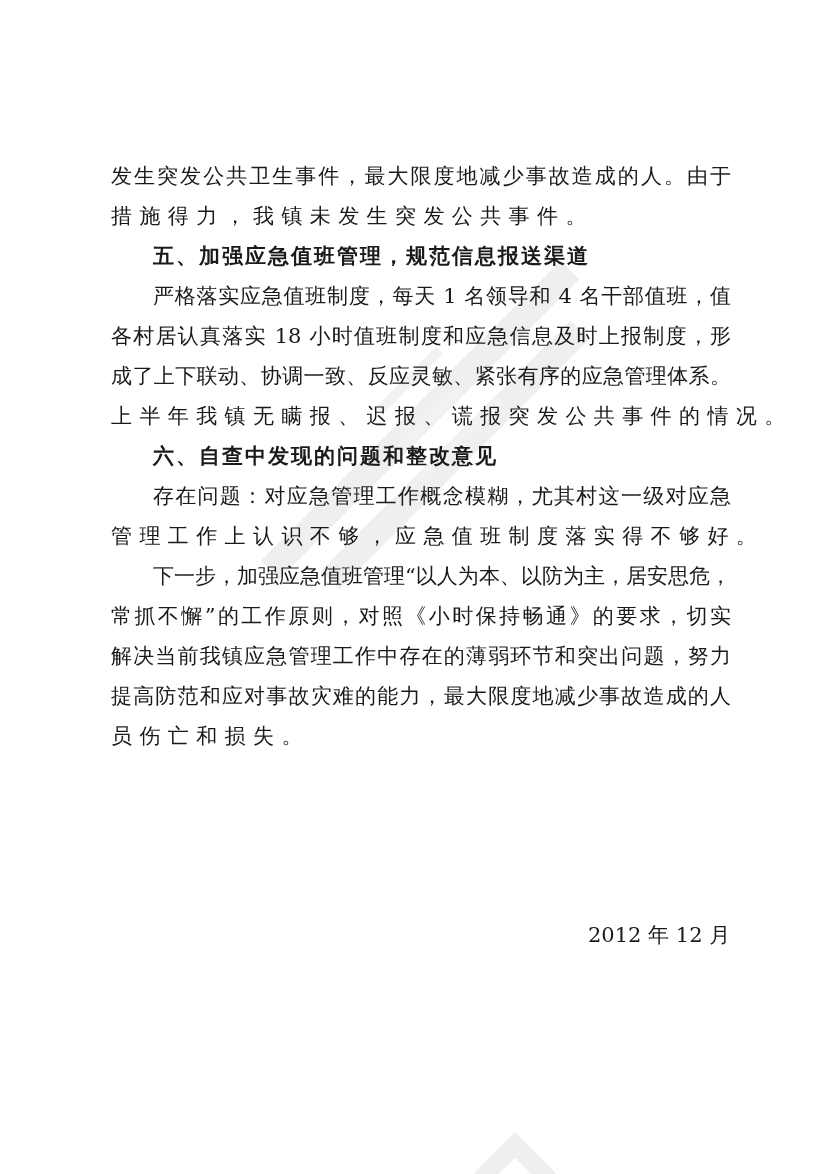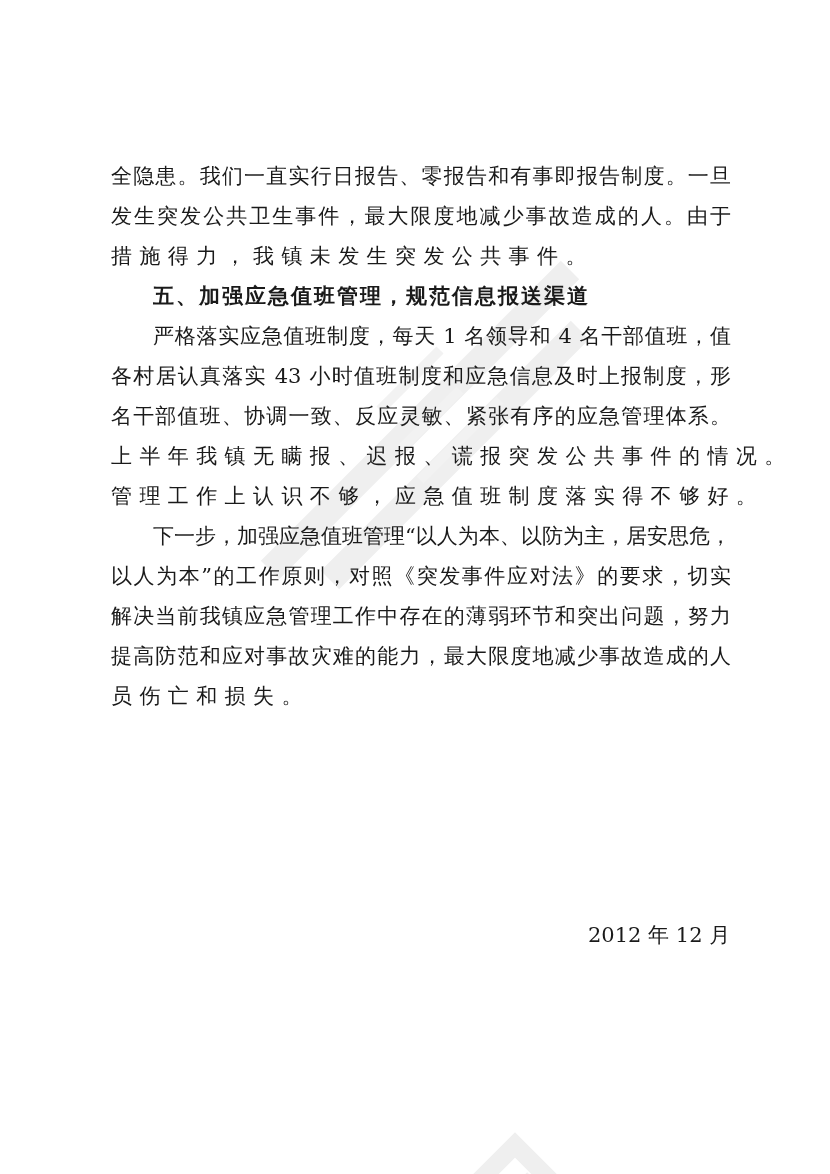--- a/index.html
+++ b/index.html
@@ -88,41 +88,42 @@
     <path d="M5 120 L95 30 L185 120"></path>
   </g>
   <g fill="none" stroke="#f1f1f1" stroke-width="8">
     <path d="M70 100 L110 60 M95 110 L130 75"></path>
   </g>
 </svg>
 
 <div class="page">
 
   <div>
-    <div class="line justify">全隐患。我们一直实行日报告、零报告和有事即报告制度。一旦</div>
     <div class="line justify">发生突发公共卫生事件，最大限度地减少事故造成的人。由于</div>
     <div class="line" style="letter-spacing:7.4px">措施得力，我镇未发生突发公共事件。</div>
   </div>
 
   <div class="line heading indent">五、加强应急值班管理，规范信息报送渠道</div>
 
   <div>
     <div class="line justify indent">严格落实应急值班制度，每天 1 名领导和 4 名干部值班，值</div>
-    <div class="line justify">各村居认真落实 43 小时值班制度和应急信息及时上报制度，形</div>
-    <div class="line justify">名干部值班、协调一致、反应灵敏、紧张有序的应急管理体系。</div>
+    <div class="line justify">各村居认真落实 18 小时值班制度和应急信息及时上报制度，形</div>
+    <div class="line justify">成了上下联动、协调一致、反应灵敏、紧张有序的应急管理体系。</div>
     <div class="line">上半年我镇无瞒报、迟报、谎报突发公共事件的情况。</div>
   </div>
 
+  <div class="line heading indent">六、自查中发现的问题和整改意见</div>
 
   <div>
+    <div class="line justify indent">存在问题：对应急管理工作概念模糊，尤其村这一级对应急</div>
     <div class="line">管理工作上认识不够，应急值班制度落实得不够好。</div>
   </div>
 
   <div>
     <div class="line justify indent">下一步，加强应急值班管理“以人为本、以防为主，居安思危，</div>
-    <div class="line justify">以人为本”的工作原则，对照《突发事件应对法》的要求，切实</div>
+    <div class="line justify">常抓不懈”的工作原则，对照《小时保持畅通》的要求，切实</div>
     <div class="line justify">解决当前我镇应急管理工作中存在的薄弱环节和突出问题，努力</div>
     <div class="line justify">提高防范和应对事故灾难的能力，最大限度地减少事故造成的人</div>
     <div class="line">员伤亡和损失。</div>
   </div>
 </div>
 
 <div class="date">2012 年 12 月</div>
 
 </body></html>

